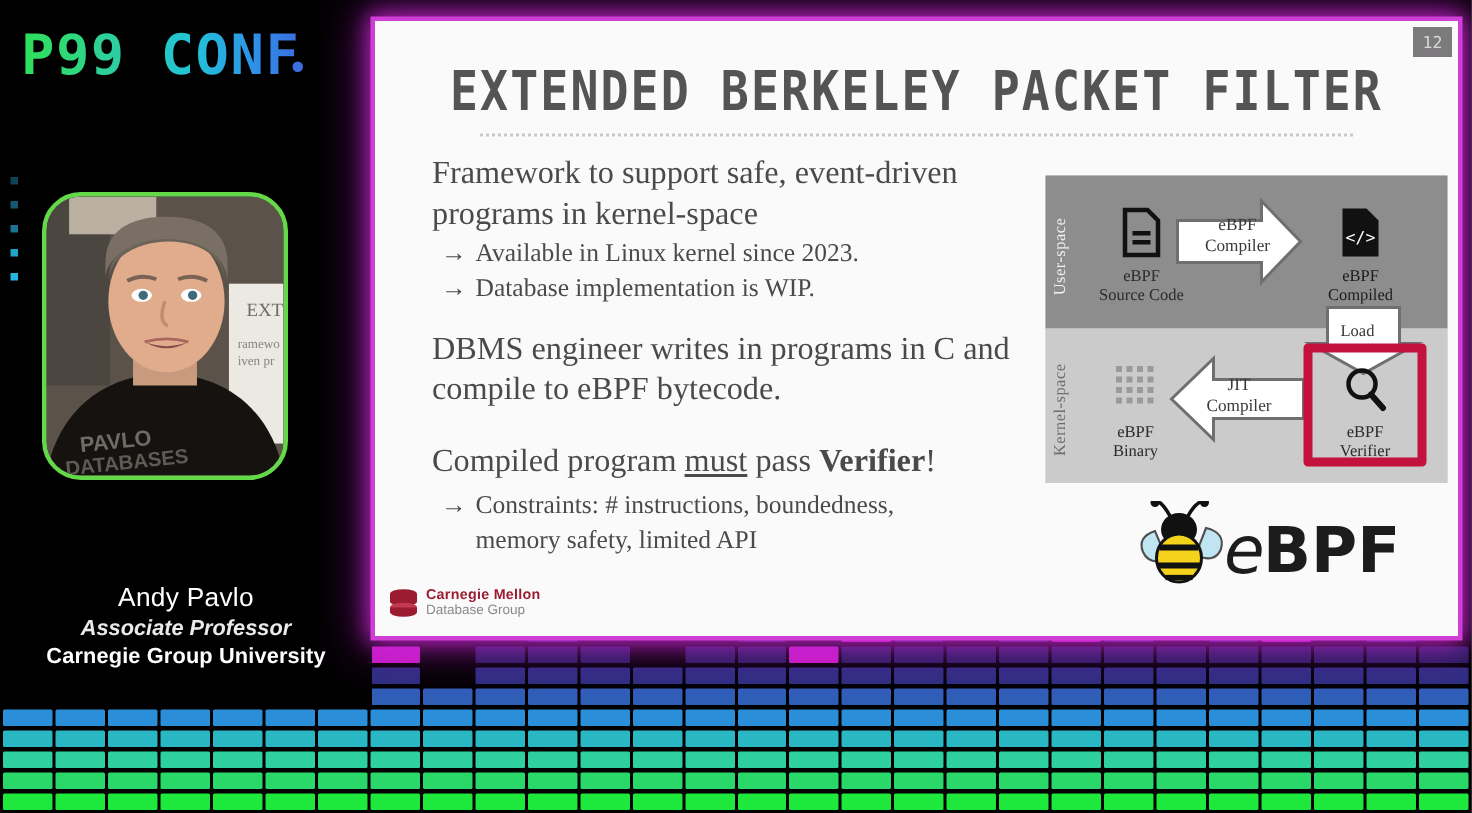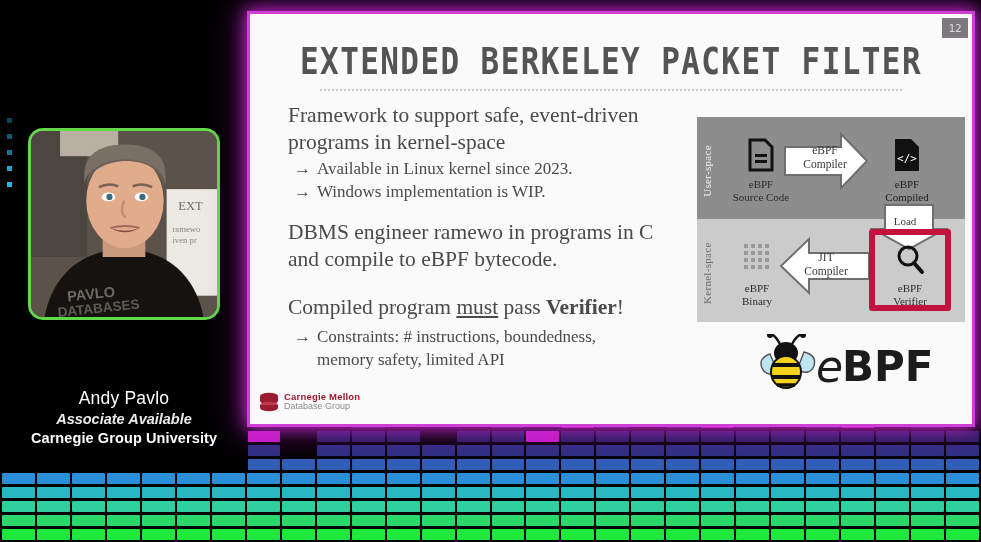--- a/index.html
+++ b/index.html
@@ -47,22 +47,22 @@
   #dots-col {
     position: absolute; left: 7px; top: 118px;
     display: flex; flex-direction: column; gap: 11px;
   }
   .mini-dot { width: 5px; height: 5px; background: #1f8fb0; }
   .mini-dot.d1 { background:#0f4457; } .mini-dot.d2 { background:#14586f; }
   .mini-dot.d3 { background:#1a7392; } .mini-dot.d4 { background:#22a4c9; }
   .mini-dot.d5 { background:#25b6dd; }
 
   #webcam {
-    position: absolute; left: 28px; top: 128px; width: 192px; height: 192px;
-    border-radius: 15px; border: 3px solid #63d949; overflow: hidden;
+    position: absolute; left: 28px; top: 128px; width: 164px; height: 192px;
+    border-radius: 26px; border: 3px solid #63d949; overflow: hidden;
     background: #4a443e;
   }
   #webcam svg { display: block; width: 100%; height: 100%; }
 
   #speaker {
     position: absolute; left: 0; top: 388px; width: 248px; text-align: center;
     text-shadow: 0 1px 3px rgba(0,0,0,.95);
   }
   #speaker-name { color: #fff; font-size: 17.5px; font-weight: 400; letter-spacing: .2px; }
   #speaker-title { color: #eaeaea; font-size: 14.5px; font-style: italic; font-weight: 600; margin-top: 2px; }
@@ -456,20 +456,24 @@
         <div class="eq-cell" style="background: rgb(42, 143, 216);"></div>
         <div class="eq-cell" style="background: rgb(47, 95, 184);"></div>
         <div class="eq-cell" style="background: rgb(44, 47, 128);"></div>
         <div class="eq-cell" style="background: rgb(36, 31, 92);"></div>
         <div class="eq-cell" style="background: transparent;"></div>
       </div>
     </div>
 
   <div id="left-panel">
 
+    <div id="logo-wrap">
+      <div id="p99-logo">P99 CONF</div>
+      <span id="p99-dot"></span>
+    </div>
 
 
     <div id="dots-col">
       <span class="mini-dot d1"></span>
       <span class="mini-dot d2"></span>
       <span class="mini-dot d3"></span>
       <span class="mini-dot d4"></span>
       <span class="mini-dot d5"></span>
     </div>
 
@@ -499,43 +503,43 @@
         <path d="M96 72 q-5 14 2 17" stroke="#c08c6e" stroke-width="2.4" fill="none"></path>
         <path d="M82 100 q15 9 30 0 q-15 6 -30 0 Z" fill="#8a4a45"></path>
         <path d="M82 100 q15 -4 30 0" stroke="#a8675c" stroke-width="2" fill="none"></path>
         <text x="38" y="176" font-family="Liberation Sans, sans-serif" font-size="15" font-weight="700" fill="#6e6a66" transform="rotate(-6 38 176)">PAVLO</text>
         <text x="28" y="192" font-family="Liberation Sans, sans-serif" font-size="14" font-weight="700" fill="#5e5a56" transform="rotate(-6 28 192)">DATABASES</text>
       </svg>
     </div>
 
     <div id="speaker">
       <div id="speaker-name">Andy Pavlo</div>
-      <div id="speaker-title">Associate Available</div>
+      <div id="speaker-title">Associate Professor</div>
       <div id="speaker-org">Carnegie Group University</div>
     </div>
   </div>
 
   <div id="slide">
 
     <div id="slide-num">12</div>
     <div id="slide-title">EXTENDED BERKELEY PACKET FILTER</div>
     <div id="title-rule"></div>
 
     <div id="body-text">
       <div class="para lead">Framework to support safe, event-driven programs in kernel-space</div>
       <div class="sub" style="margin-top:-12px;">
         <span class="arrow">→</span>
         <span class="stxt">Available in Linux kernel since 2023.</span>
       </div>
       <div class="sub" style="margin-bottom:16px;">
         <span class="arrow">→</span>
-        <span class="stxt">Windows implementation is WIP.</span>
-      </div>
-
-      <div class="para lead" style="margin-bottom:20px;">DBMS engineer ramewo in programs in C and compile to eBPF bytecode.</div>
+        <span class="stxt">Database implementation is WIP.</span>
+      </div>
+
+      <div class="para lead" style="margin-bottom:20px;">DBMS engineer writes in programs in C and compile to eBPF bytecode.</div>
 
       <div class="para lead" style="margin-bottom:4px;"><span>Compiled program </span><span class="ul">must</span><span> pass </span><span class="bd">Verifier</span><span>!</span></div>
 
       <div class="sub">
         <span class="arrow">→</span>
         <span class="stxt">Constraints: # instructions, boundedness,</span>
       </div>
       <div class="sub">
         <span class="arrow"></span>
         <span class="stxt">memory safety, limited API</span>

